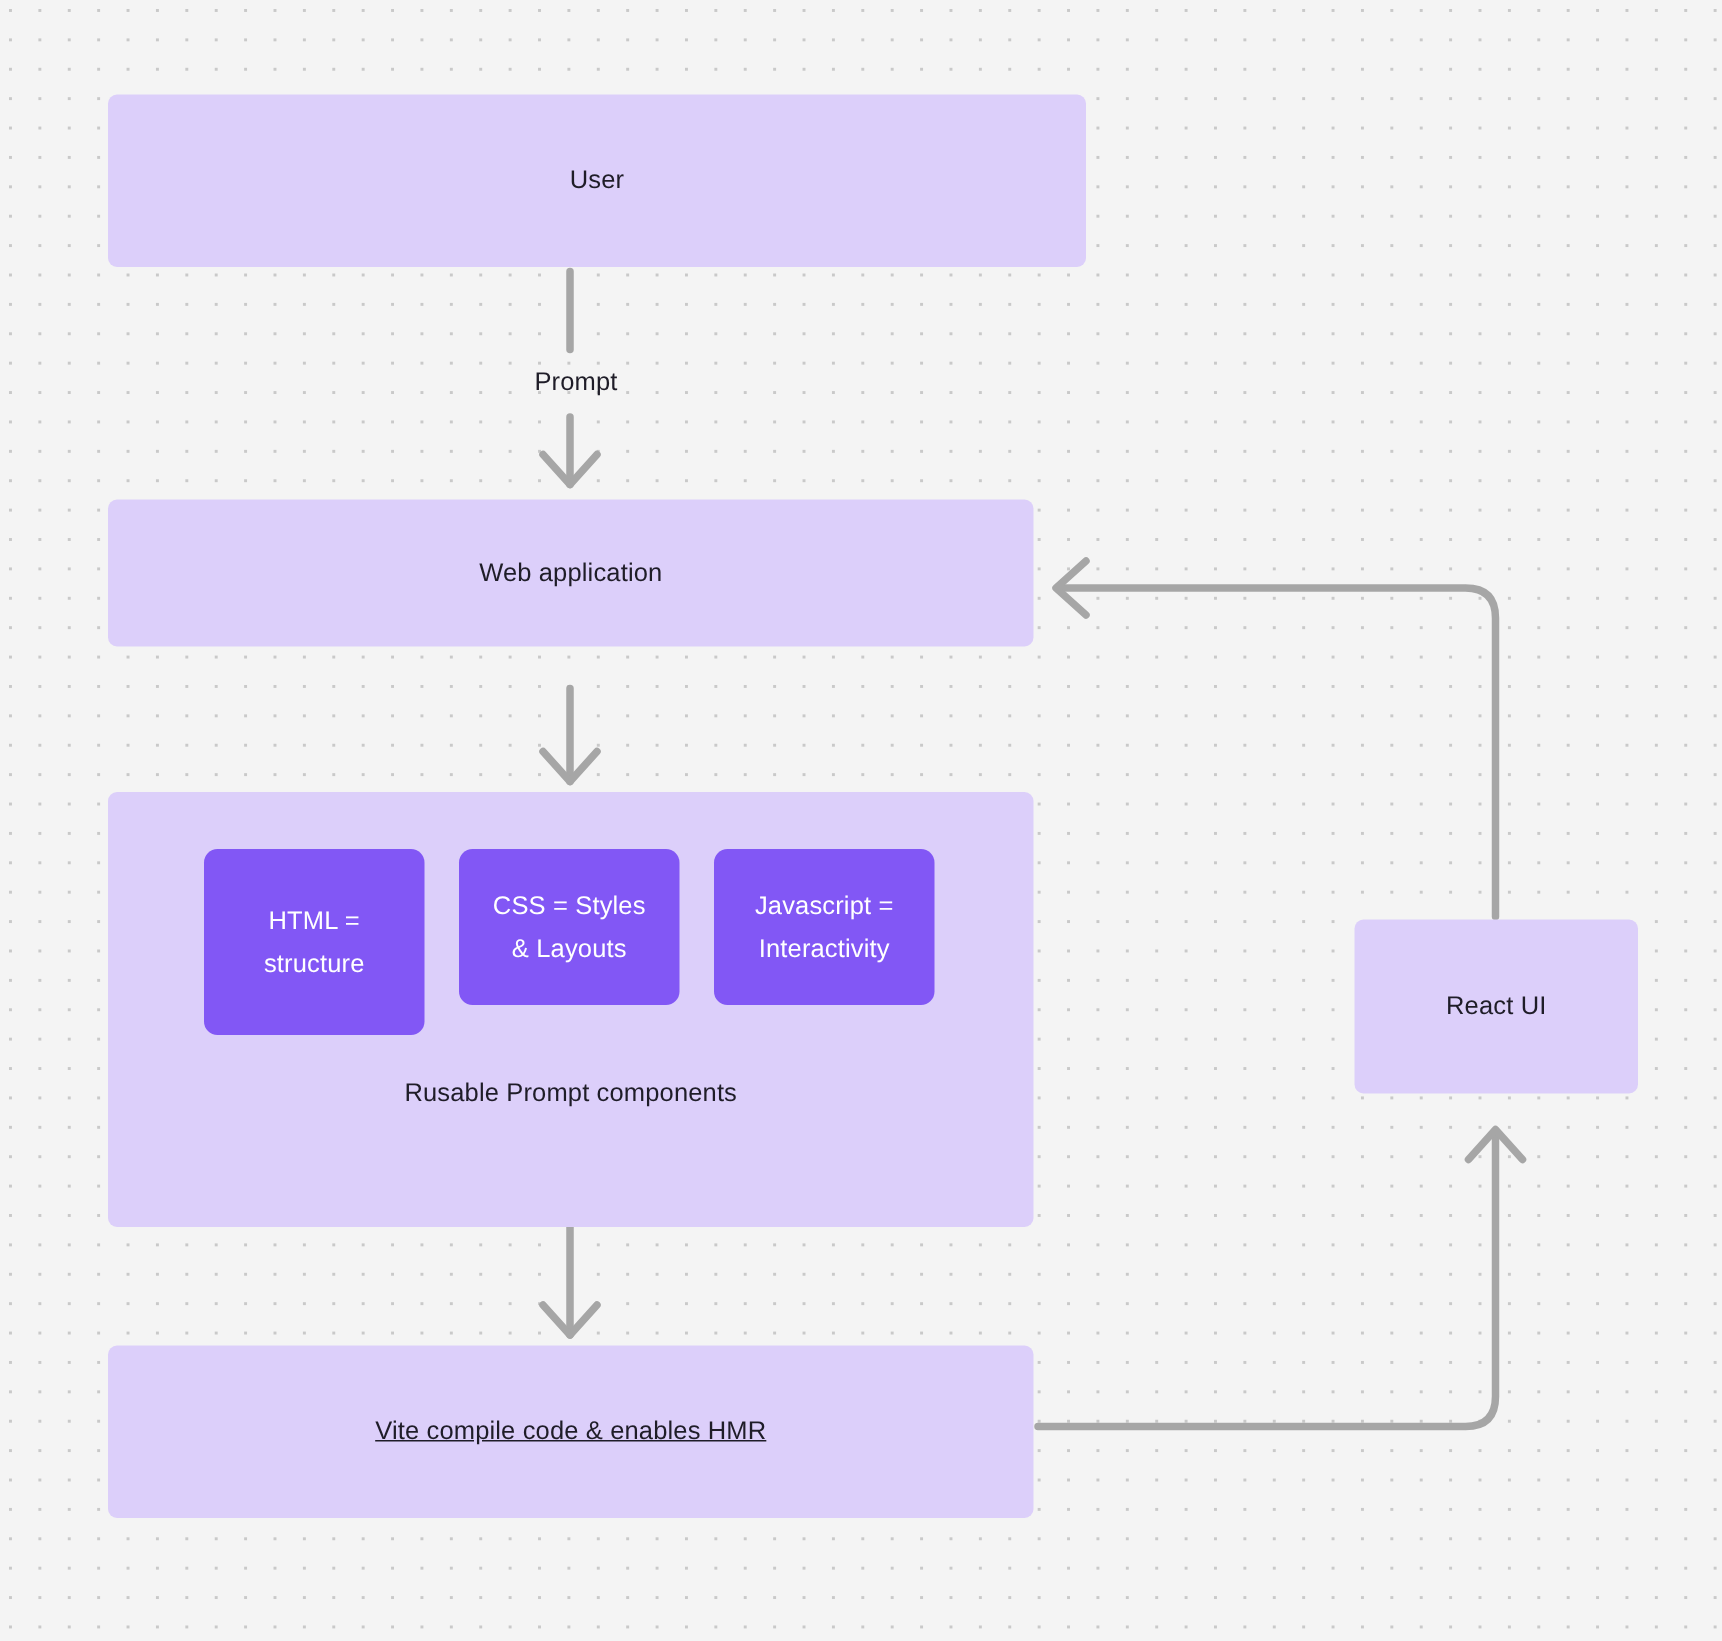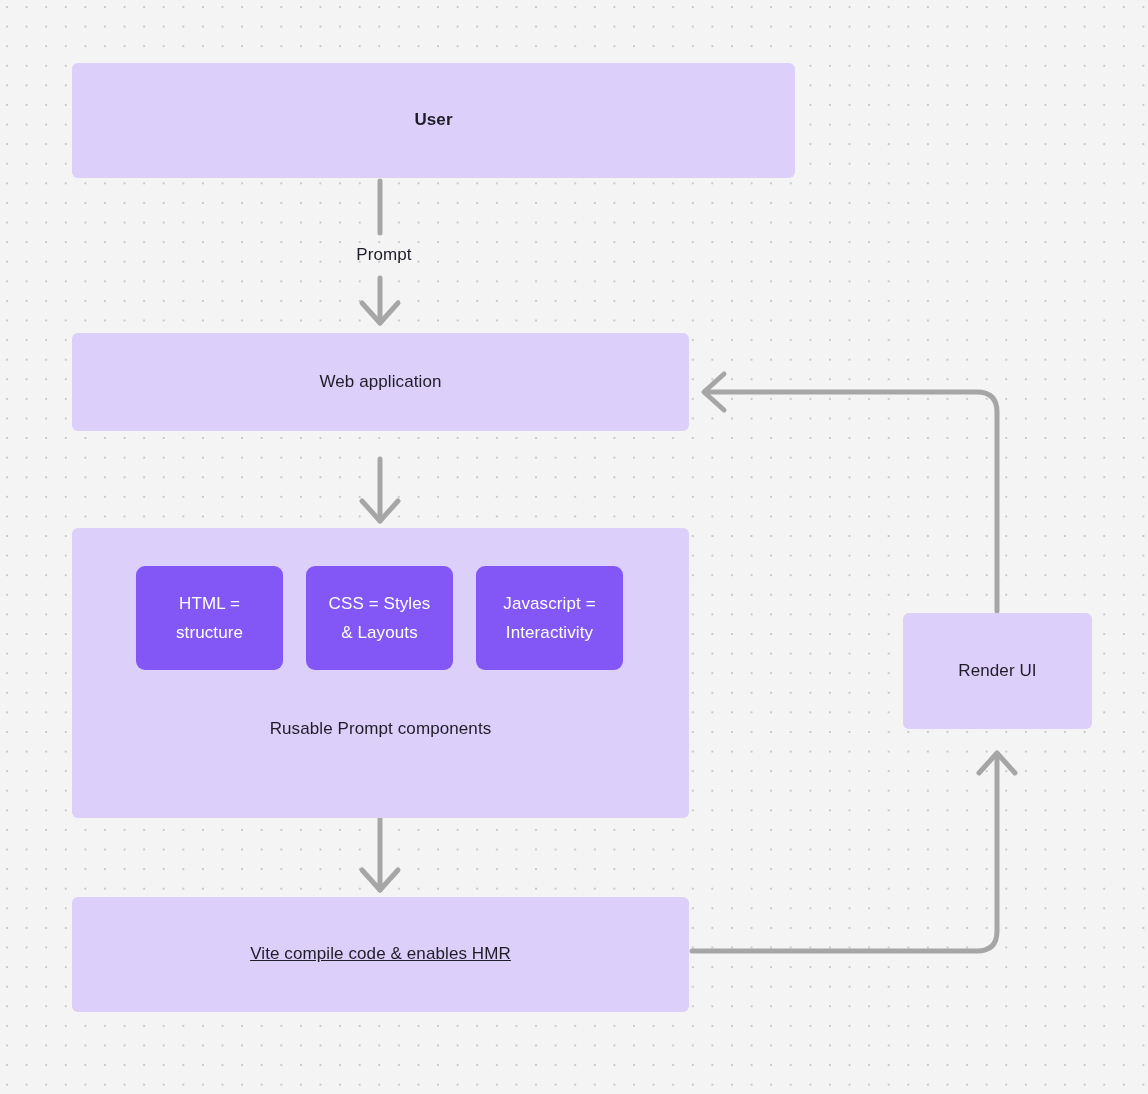--- a/index.html
+++ b/index.html
@@ -102,35 +102,35 @@
       <path d="M 362 870 L 380 890 L 398 870"></path>
 
       <path d="M 692 951 L 977 951 Q 997 951 997 931 L 997 755"></path>
       <path d="M 979 773 L 997 753 L 1015 773"></path>
 
       <path d="M 997 611 L 997 412 Q 997 392 977 392 L 706 392"></path>
       <path d="M 724 374 L 704 392 L 724 410"></path>
     </g>
   </svg>
 
-  <div class="node" style="left:72px; top:63px; width:723px; height:115px;font-weight:bold;">
+  <div class="node" style="left:72px; top:63px; width:652px; height:115px;">
     <span class="node-label">User</span>
   </div>
 
   <div class="edge-label" style="left:330px; top:245px; width:100px;">
     <span>Prompt</span>
   </div>
 
   <div class="node" style="left:72px; top:333px; width:617px; height:98px;">
     <span class="node-label">Web application</span>
   </div>
 
   <div class="node" style="left:72px; top:528px; width:617px; height:290px;"></div>
 
-  <div class="chip" style="left:136px; top:566px; width:147px; height:104px;">
+  <div class="chip" style="left:136px; top:566px; width:147px; height:124px;">
     <span class="chip-label">HTML =
 structure</span>
   </div>
 
   <div class="chip" style="left:476px; top:566px; width:147px; height:104px;">
     <span class="chip-label">Javascript =
 Interactivity</span>
   </div>
 
   <div class="chip" style="left:306px; top:566px; width:147px; height:104px;">
@@ -140,16 +140,16 @@
 
   <div class="group-caption" style="left:72px; top:719px; width:617px;">
     <span>Rusable Prompt components</span>
   </div>
 
   <div class="node" style="left:72px; top:897px; width:617px; height:115px;text-decoration:underline;">
     <span class="node-label">Vite compile code &amp; enables HMR</span>
   </div>
 
   <div class="node" style="left:903px; top:613px; width:189px; height:116px;">
-    <span class="node-label">Render UI</span>
+    <span class="node-label">React UI</span>
   </div>
 
 </div>
 
 </body></html>

